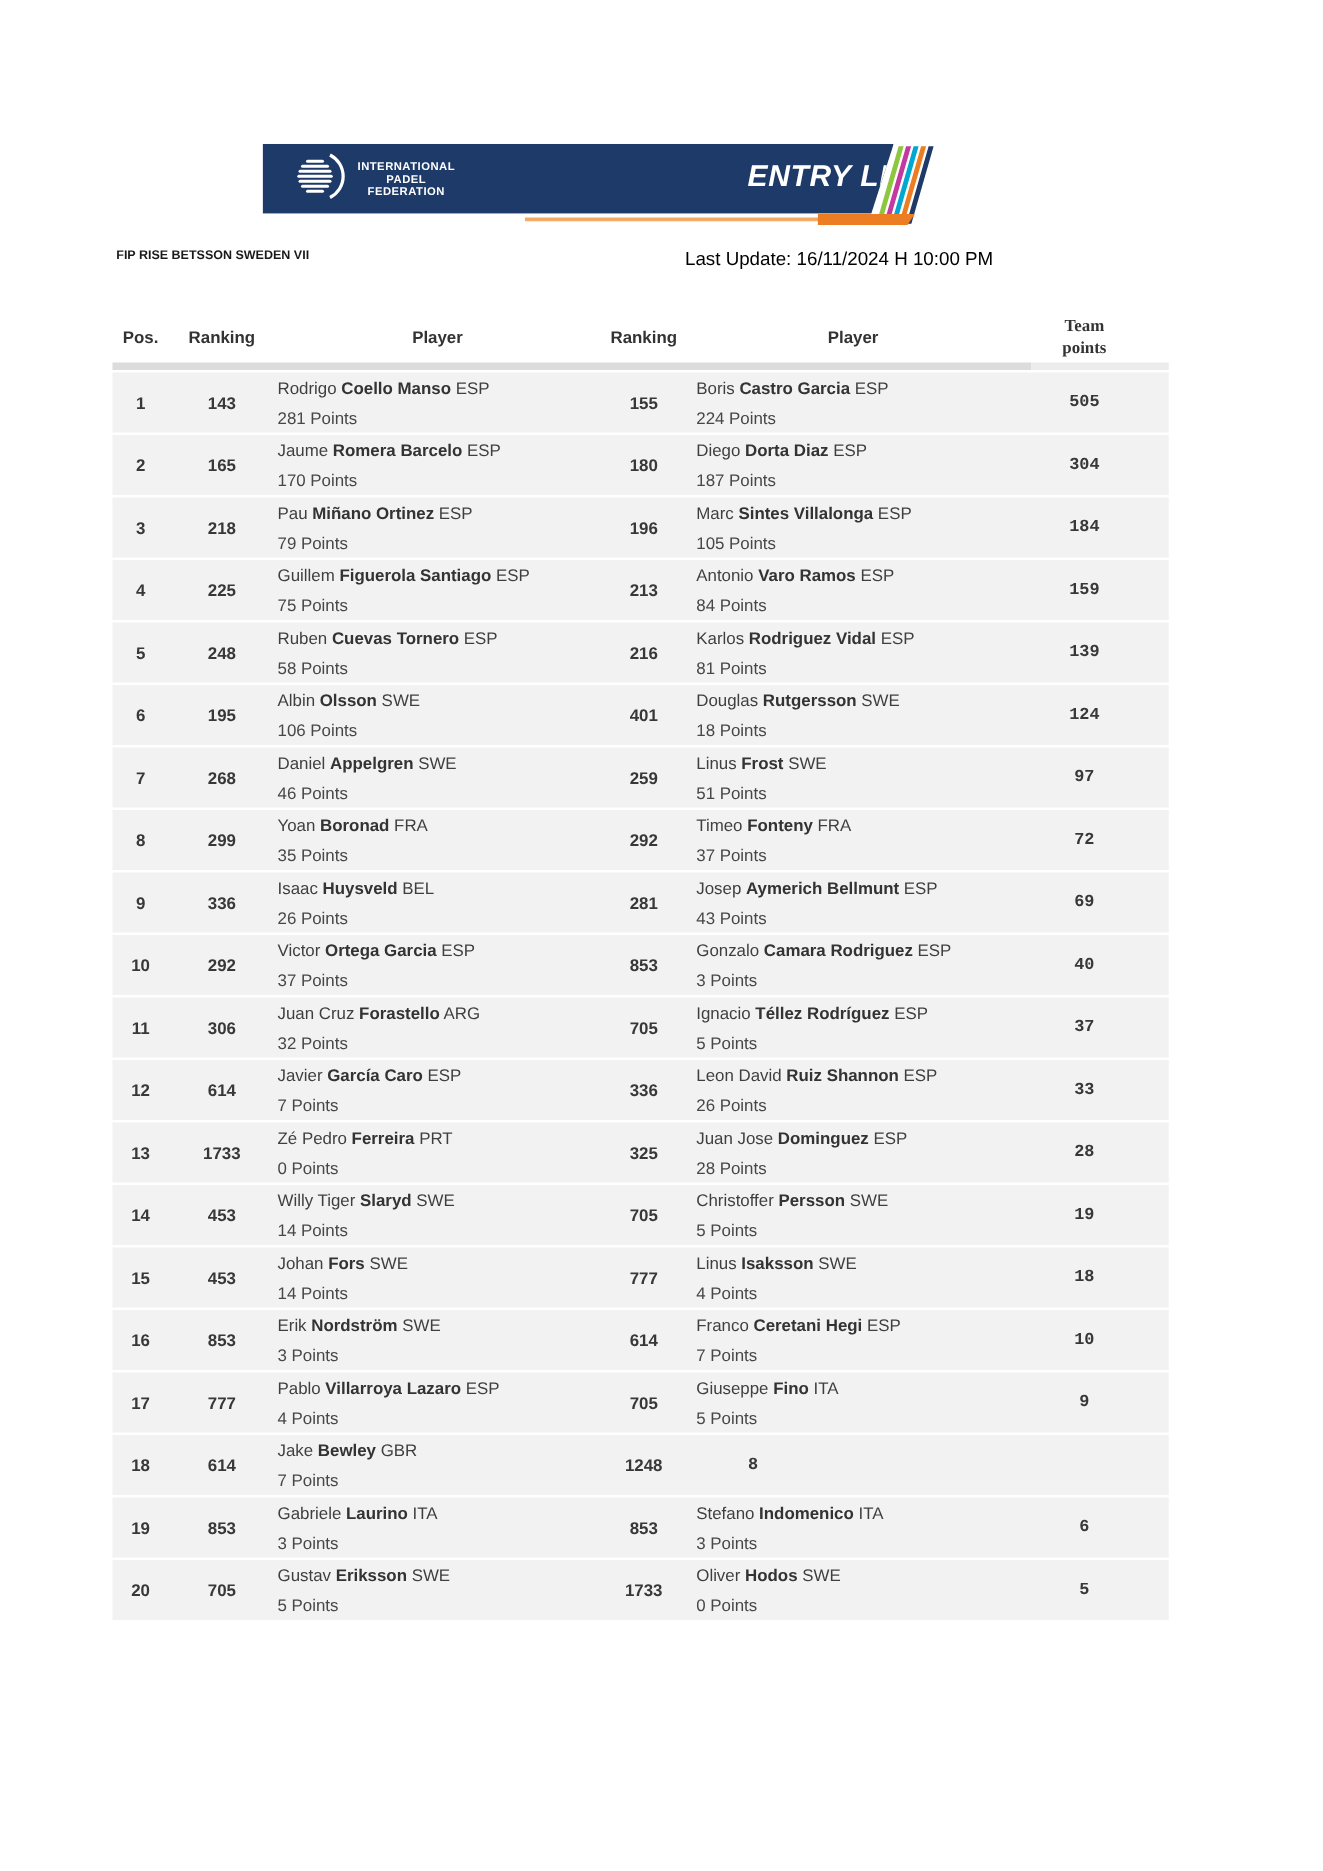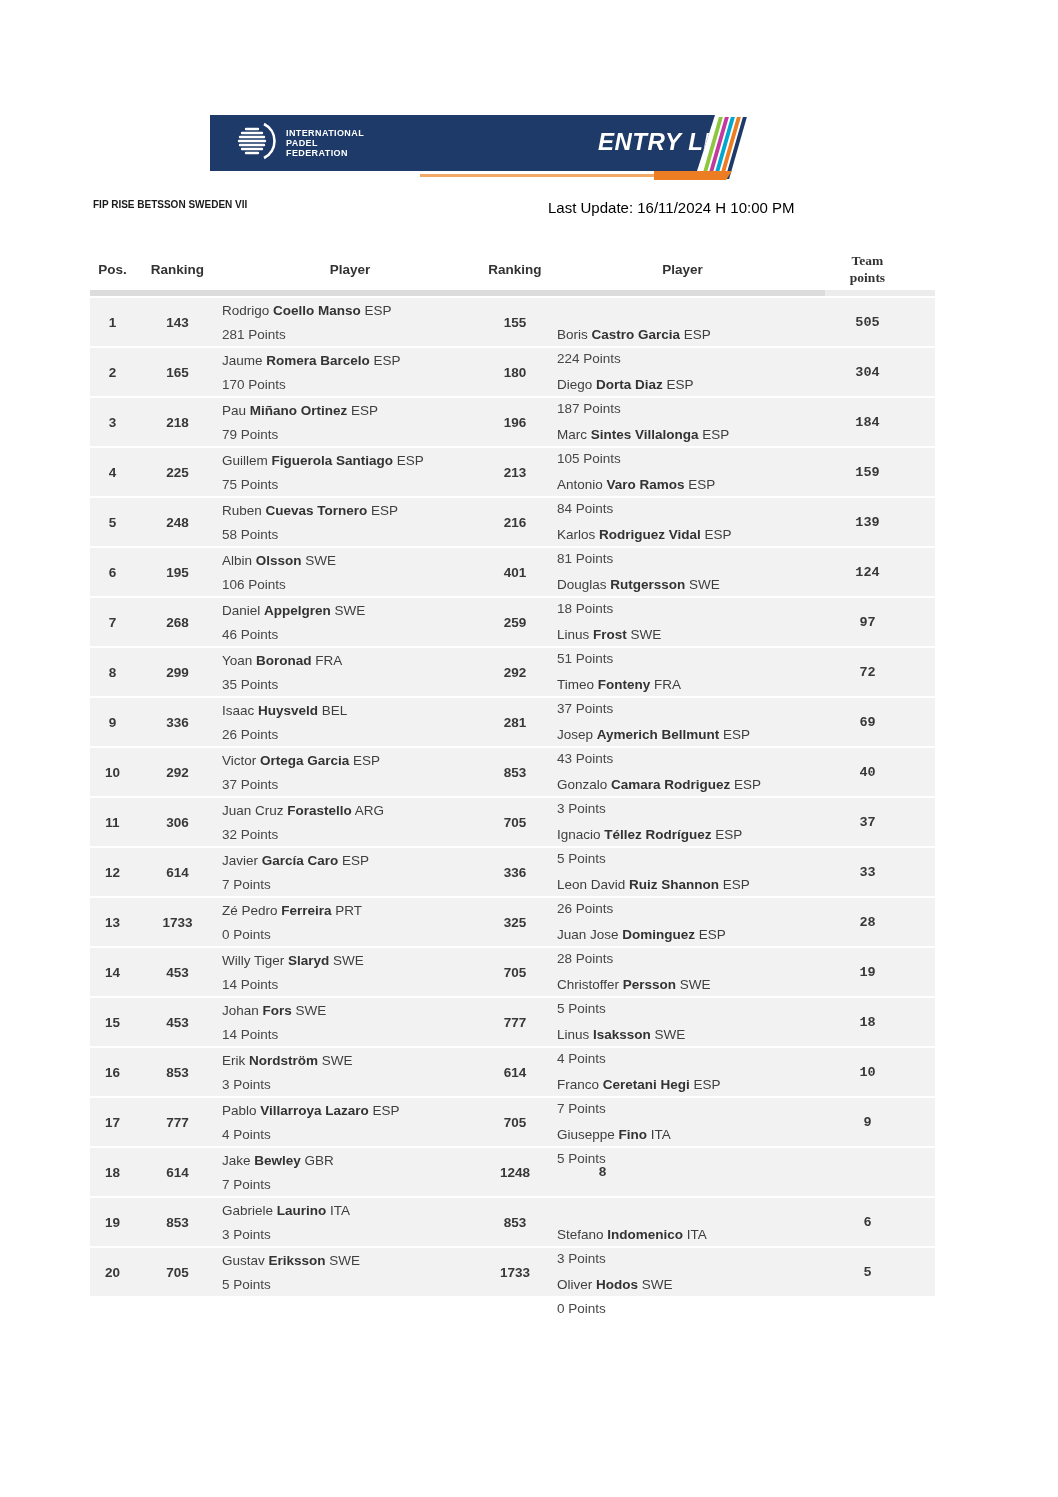--- a/index.html
+++ b/index.html
@@ -8,21 +8,21 @@
     font-family:"Liberation Sans",sans-serif;color:#3a3a3a;overflow:hidden;
   }
   
   .banner{position:absolute;left:210px;top:115px;width:540px;height:70px;}
   .banner-navy{
     position:absolute;left:0;top:0;width:505px;height:56px;background:#1d3a69;
     clip-path:polygon(0 0,100% 0,calc(100% - 18px) 100%,0 100%);
   }
   .logo{position:absolute;left:26px;top:7px;display:flex;align-items:center;gap:6px;}
   .logo svg{display:block;}
-  .logo-text{color:#fff;font-weight:bold;font-size:9px;line-height:10px;letter-spacing:.4px;}
+  .logo-text{color:#fff;font-weight:bold;font-size:9px;line-height:10px;letter-spacing:.4px;text-align:center;}
   .entry-list{
     position:absolute;left:388px;top:13px;color:#fff;font-size:24px;
     font-weight:800;font-style:italic;letter-spacing:.5px;white-space:nowrap;
   }
   .underline-thin{position:absolute;left:210px;top:59px;width:236px;height:3px;background:#f2aa66;}
   .underline-thick{
     position:absolute;left:444px;top:56px;width:78px;height:9px;background:#ed7d23;
     clip-path:polygon(0 0,100% 0,calc(100% - 6px) 100%,0 100%);
   }
   .stripes{position:absolute;left:500px;top:2px;height:62px;display:flex;gap:2px;transform:skewX(-16deg);}
@@ -45,21 +45,21 @@
   .c-pos{width:45px;}
   .c-r1{width:85px;}
   .c-p1{width:260px;}
   .c-r2{width:70px;}
   .c-p2{width:265px;}
   .c-team{width:120px;padding-right:0;}
   .c-team.num{justify-content:center;padding-right:15px;box-sizing:border-box;font-family:Liberation Mono, monospace;}
   .th.c-team{padding-right:15px;box-sizing:border-box;}
   .player{padding-top:1px;box-sizing:border-box;}
   .c-p1.player{padding-left:2px;}
-  .c-p2.player{padding-left:7px;margin-top:24px;}
+  .c-p2.player{padding-left:7px;}
   .pname{line-height:24px;white-space:nowrap;color:#3f3f3f;}
   .plast{font-weight:bold;color:#333;}
   .ppoints{line-height:23px;color:#474747;}
 </style>
 </head>
 <body>
 
 <div class="banner">
   <div class="banner-navy" style="background: rgb(29, 58, 105);">
     <div class="logo">

